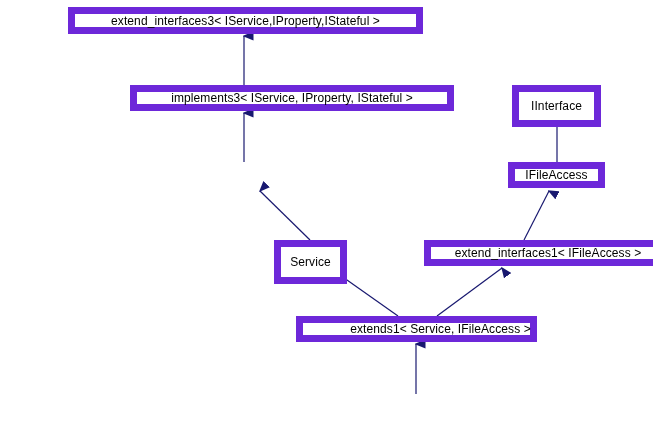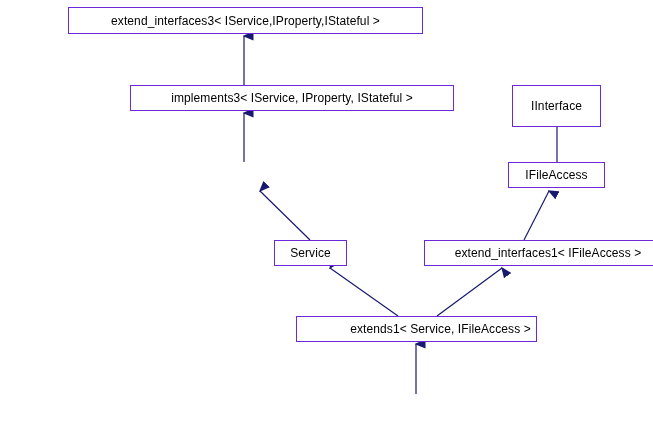--- a/index.html
+++ b/index.html
@@ -19,21 +19,21 @@
     position: absolute;
     left: 0;
     top: 0;
     width: 653px;
     height: 427px;
     pointer-events: none;
   }
   .uml-node {
     position: absolute;
     box-sizing: border-box;
-    border: 1px solid #6d28d9;
+    border: 7px solid #6d28d9;
     background: #ffffff;
     display: flex;
     align-items: center;
     justify-content: center;
     white-space: nowrap;
   }
   .uml-node .node-label {
     font-size: 12px;
     line-height: 12px;
     color: #000000;
@@ -99,21 +99,21 @@
 
   <div class="uml-node" style="left:512px; top:85px; width:89px; height:42px;">
     <span class="node-label">IInterface</span>
   </div>
 
 
   <div class="uml-node" style="left:508px; top:162px; width:97px; height:26px;">
     <span class="node-label">IFileAccess</span>
   </div>
 
-  <div class="uml-node" style="left:274px; top:240px; width:73px; height:26px;text-align:center;">
+  <div class="uml-node" style="left:274px; top:240px; width:73px; height:44px;text-align:center;">
     <span class="node-label">Service</span>
   </div>
 
   <div class="uml-node" style="left:424px; top:240px; width:248px; height:26px;">
     <span class="node-label">extend_interfaces1&lt; IFileAccess &gt;</span>
   </div>
 
   <div class="uml-node" style="left:296px; top:316px; width:241px; height:26px;padding-left:48px;">
     <span class="node-label">extends1&lt; Service, IFileAccess &gt;</span>
   </div>

